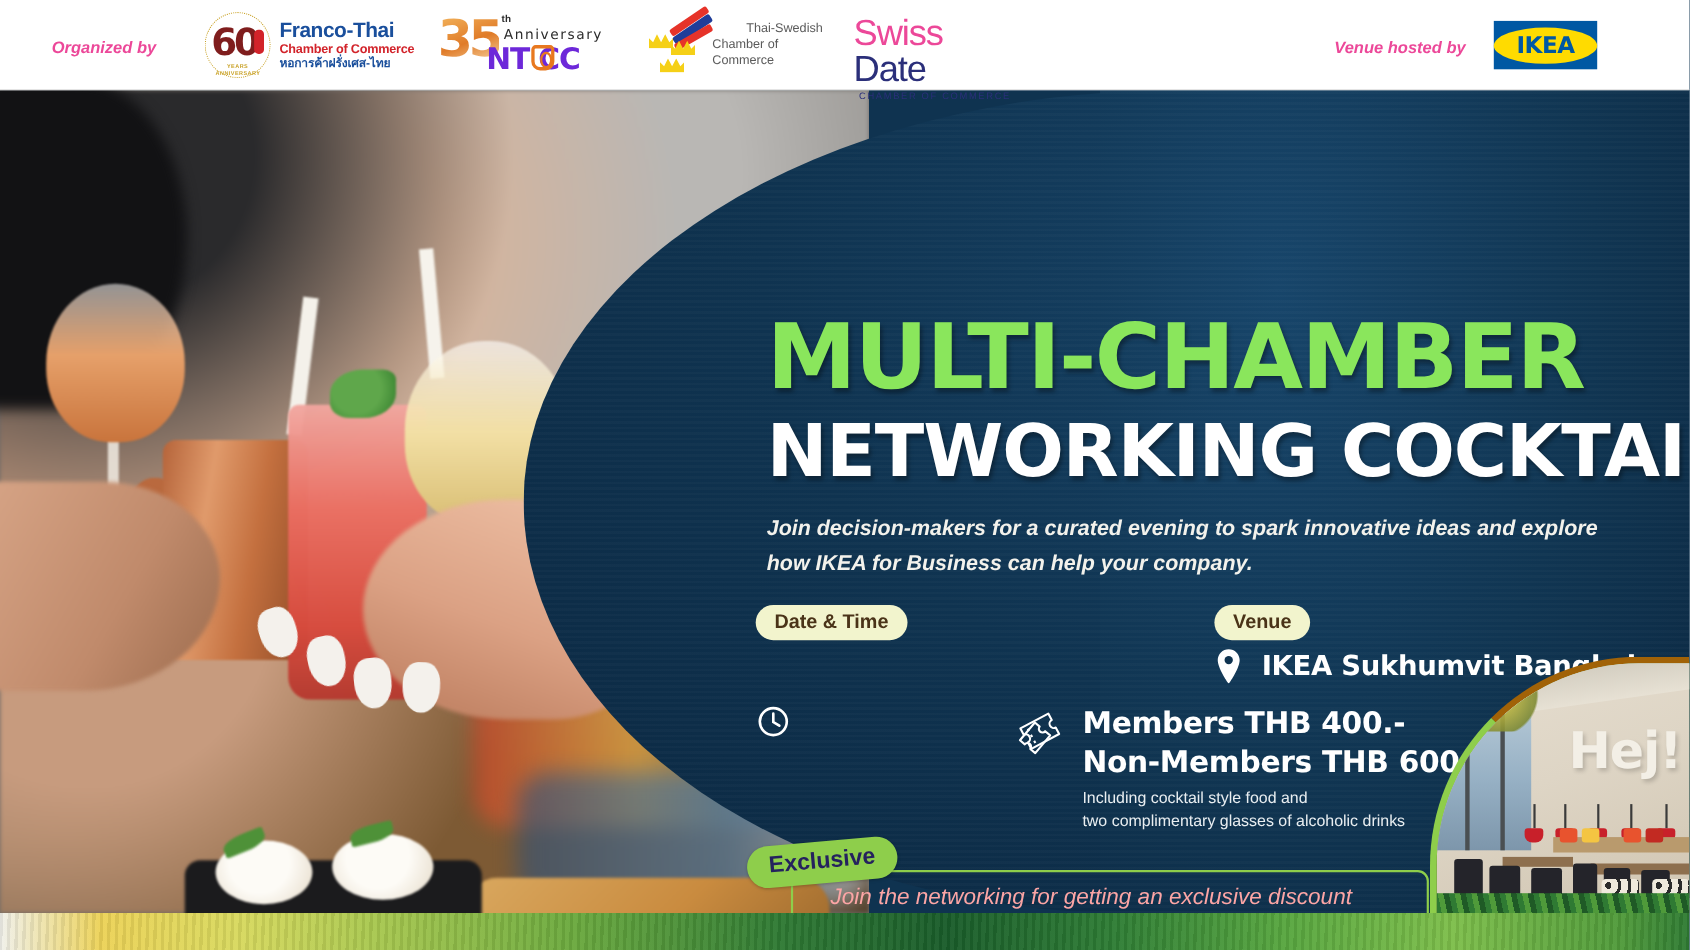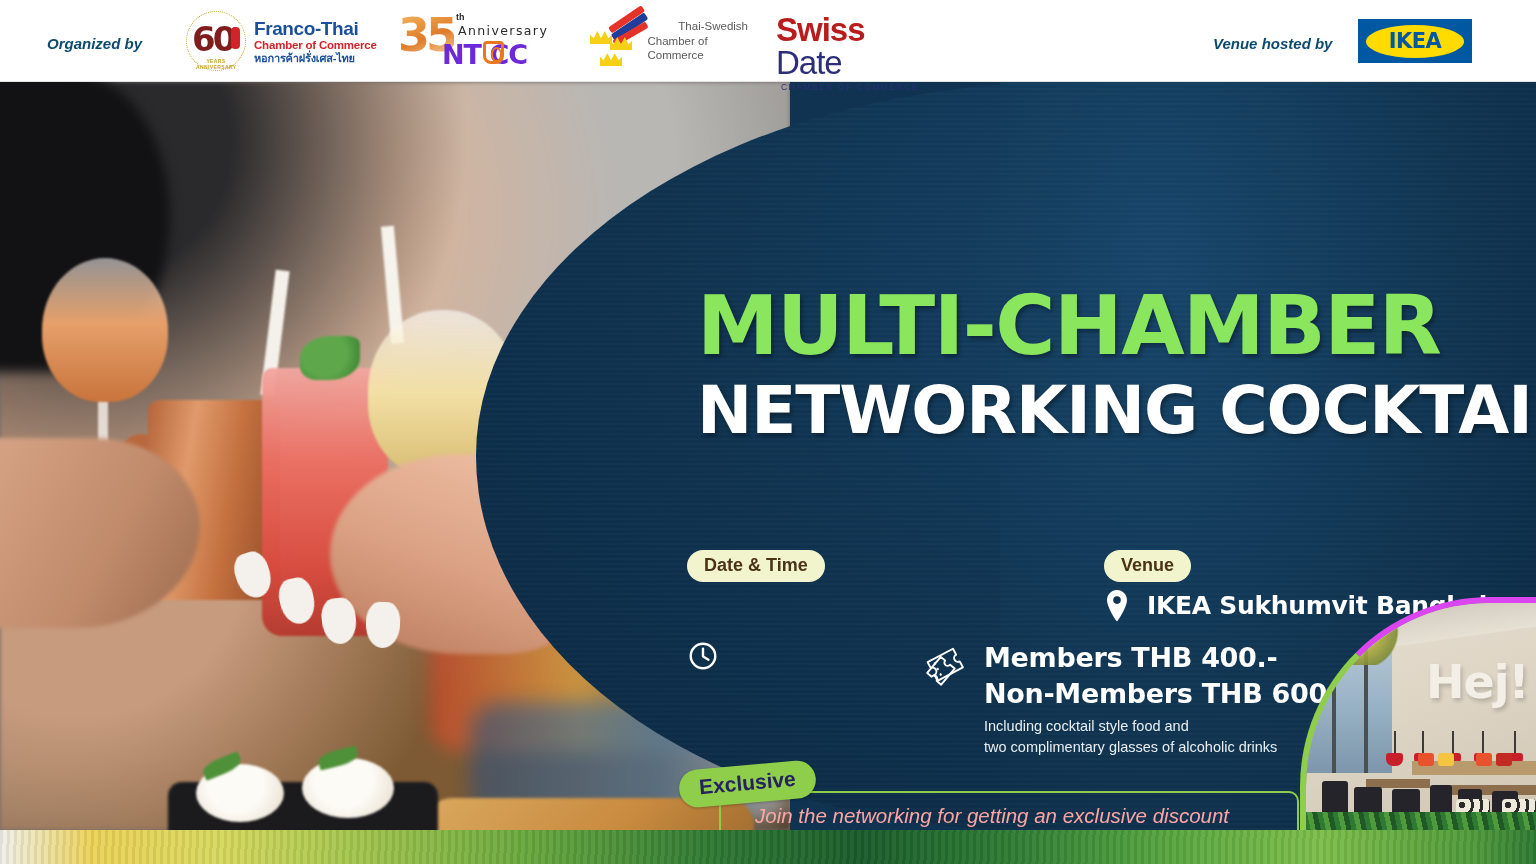--- a/index.html
+++ b/index.html
@@ -30,21 +30,21 @@
     background: #ffffff;
     z-index: 40;
     display: flex;
     align-items: center;
     border-bottom: 1px solid #e2e2e2;
   }
   .hdr-label {
     font-size: 15px;
     font-weight: bold;
     font-style: italic;
-    color: #0c4a6e;
+    color: #ec4899;
     white-space: nowrap;
   }
   #organized-by-label { position: absolute; left: 47px; top: 35px; }
   #venue-hosted-label { position: absolute; left: 1213px; top: 35px; }
 
   .logo-slot { position: absolute; top: 0; height: 82px; display: flex; align-items: center; }
 
   
   #logo-franco { left: 184px; }
   .ft-mark { position: relative; width: 64px; height: 64px; }
@@ -122,31 +122,31 @@
   .streak.red2  { left: 26px; top: 27px; width: 38px; height: 7px; background: #e63329; transform: rotate(-30deg); }
   .streak.blue1 { left: 25px; top: 21px; width: 40px; height: 8px; background: #1f3d99; transform: rotate(-34deg); }
   .sw-text { margin-left: 4px; color: #5a5a5a; line-height: 1.3; }
   .sw-t1 { font-size: 11.5px; text-align: right; }
   .sw-t2 { font-size: 11.5px; }
 
   
   #logo-swiss { left: 776px; }
   .swiss-wrap { position: relative; width: 155px; height: 56px; }
   .swiss-top { font-size: 33px; line-height: 1; font-family: "Liberation Sans", sans-serif; }
-  .swiss-sw { color: #b91c1c; font-weight: bold; letter-spacing: -1px; }
+  .swiss-sw { color: #ec4899; font-weight: normal; letter-spacing: -1px; }
   .swiss-th { color: #2b2f7a; font-weight: normal; letter-spacing: -1px; }
   .swiss-sub {
     margin-top: 3px; font-size: 8.5px; color: #2b2f7a;
     letter-spacing: 1.5px; text-align: center; width: 148px;
   }
 
   
   #logo-ikea { left: 1358px; }
   .ikea-box {
-    width: 114px; height: 44px; background: #0058a3;
+    width: 94px; height: 44px; background: #0058a3;
     display: flex; align-items: center; justify-content: center;
   }
   .ikea-oval {
     width: 98px; height: 33px; background: #ffdb00; border-radius: 50%;
     display: flex; align-items: center; justify-content: center;
     position: relative;
   }
   .ikea-word {
     font-size: 21px; font-weight: bold; color: #0058a3;
     letter-spacing: -.5px; font-family: "DejaVu Sans", sans-serif;
@@ -424,21 +424,21 @@
   .excl-strong { font-weight: bold; }
 
   
   #photo-ikea {
     position: absolute;
     left: 1300px; top: 597px;
     width: 236px; height: 233px;
     z-index: 32;
     overflow: hidden;
     border-radius: 190px 0 0 0;
-    border-top: 6px solid #d946ef;
+    border-top: 6px solid #a16207;
     border-left: 6px solid #8ece4b;
     background: #4d7c0f;
   }
   .ik { position: absolute; }
   #ik-wall {
     left: 0; top: 0; width: 236px; height: 233px;
     background: linear-gradient(160deg,#e6ded0 0%,#ded5c5 45%,#cfc4b0 100%);
   }
   #ik-window {
     left: 0; top: 30px; width: 86px; height: 140px;
@@ -517,20 +517,21 @@
     <div class="sprout" style="left:318px;top:668px;transform:rotate(-14deg)"></div>
   </div>
 
   <div id="navy-panel"></div>
   <div id="navy-panel-flat"></div>
 
   <div id="content">
 
     <div id="title-main">MULTI-CHAMBER</div>
     <div id="title-sub">NETWORKING COCKTAIL</div>
+    <div id="tagline">Join decision-makers for a curated evening to spark innovative ideas and explore how IKEA for Business can help your company.</div>
 
     <div class="pill-badge" id="badge-datetime">Date &amp; Time</div>
 
     <div class="pill-badge" id="badge-venue">Venue</div>
 
 
     <div class="info-row" id="row-time">
       <span class="info-icon">
         <svg width="32" height="32" viewBox="0 0 24 24" fill="none" stroke="#ffffff" stroke-width="1.8" stroke-linecap="round">
           <circle cx="12" cy="12" r="9.2"></circle>

